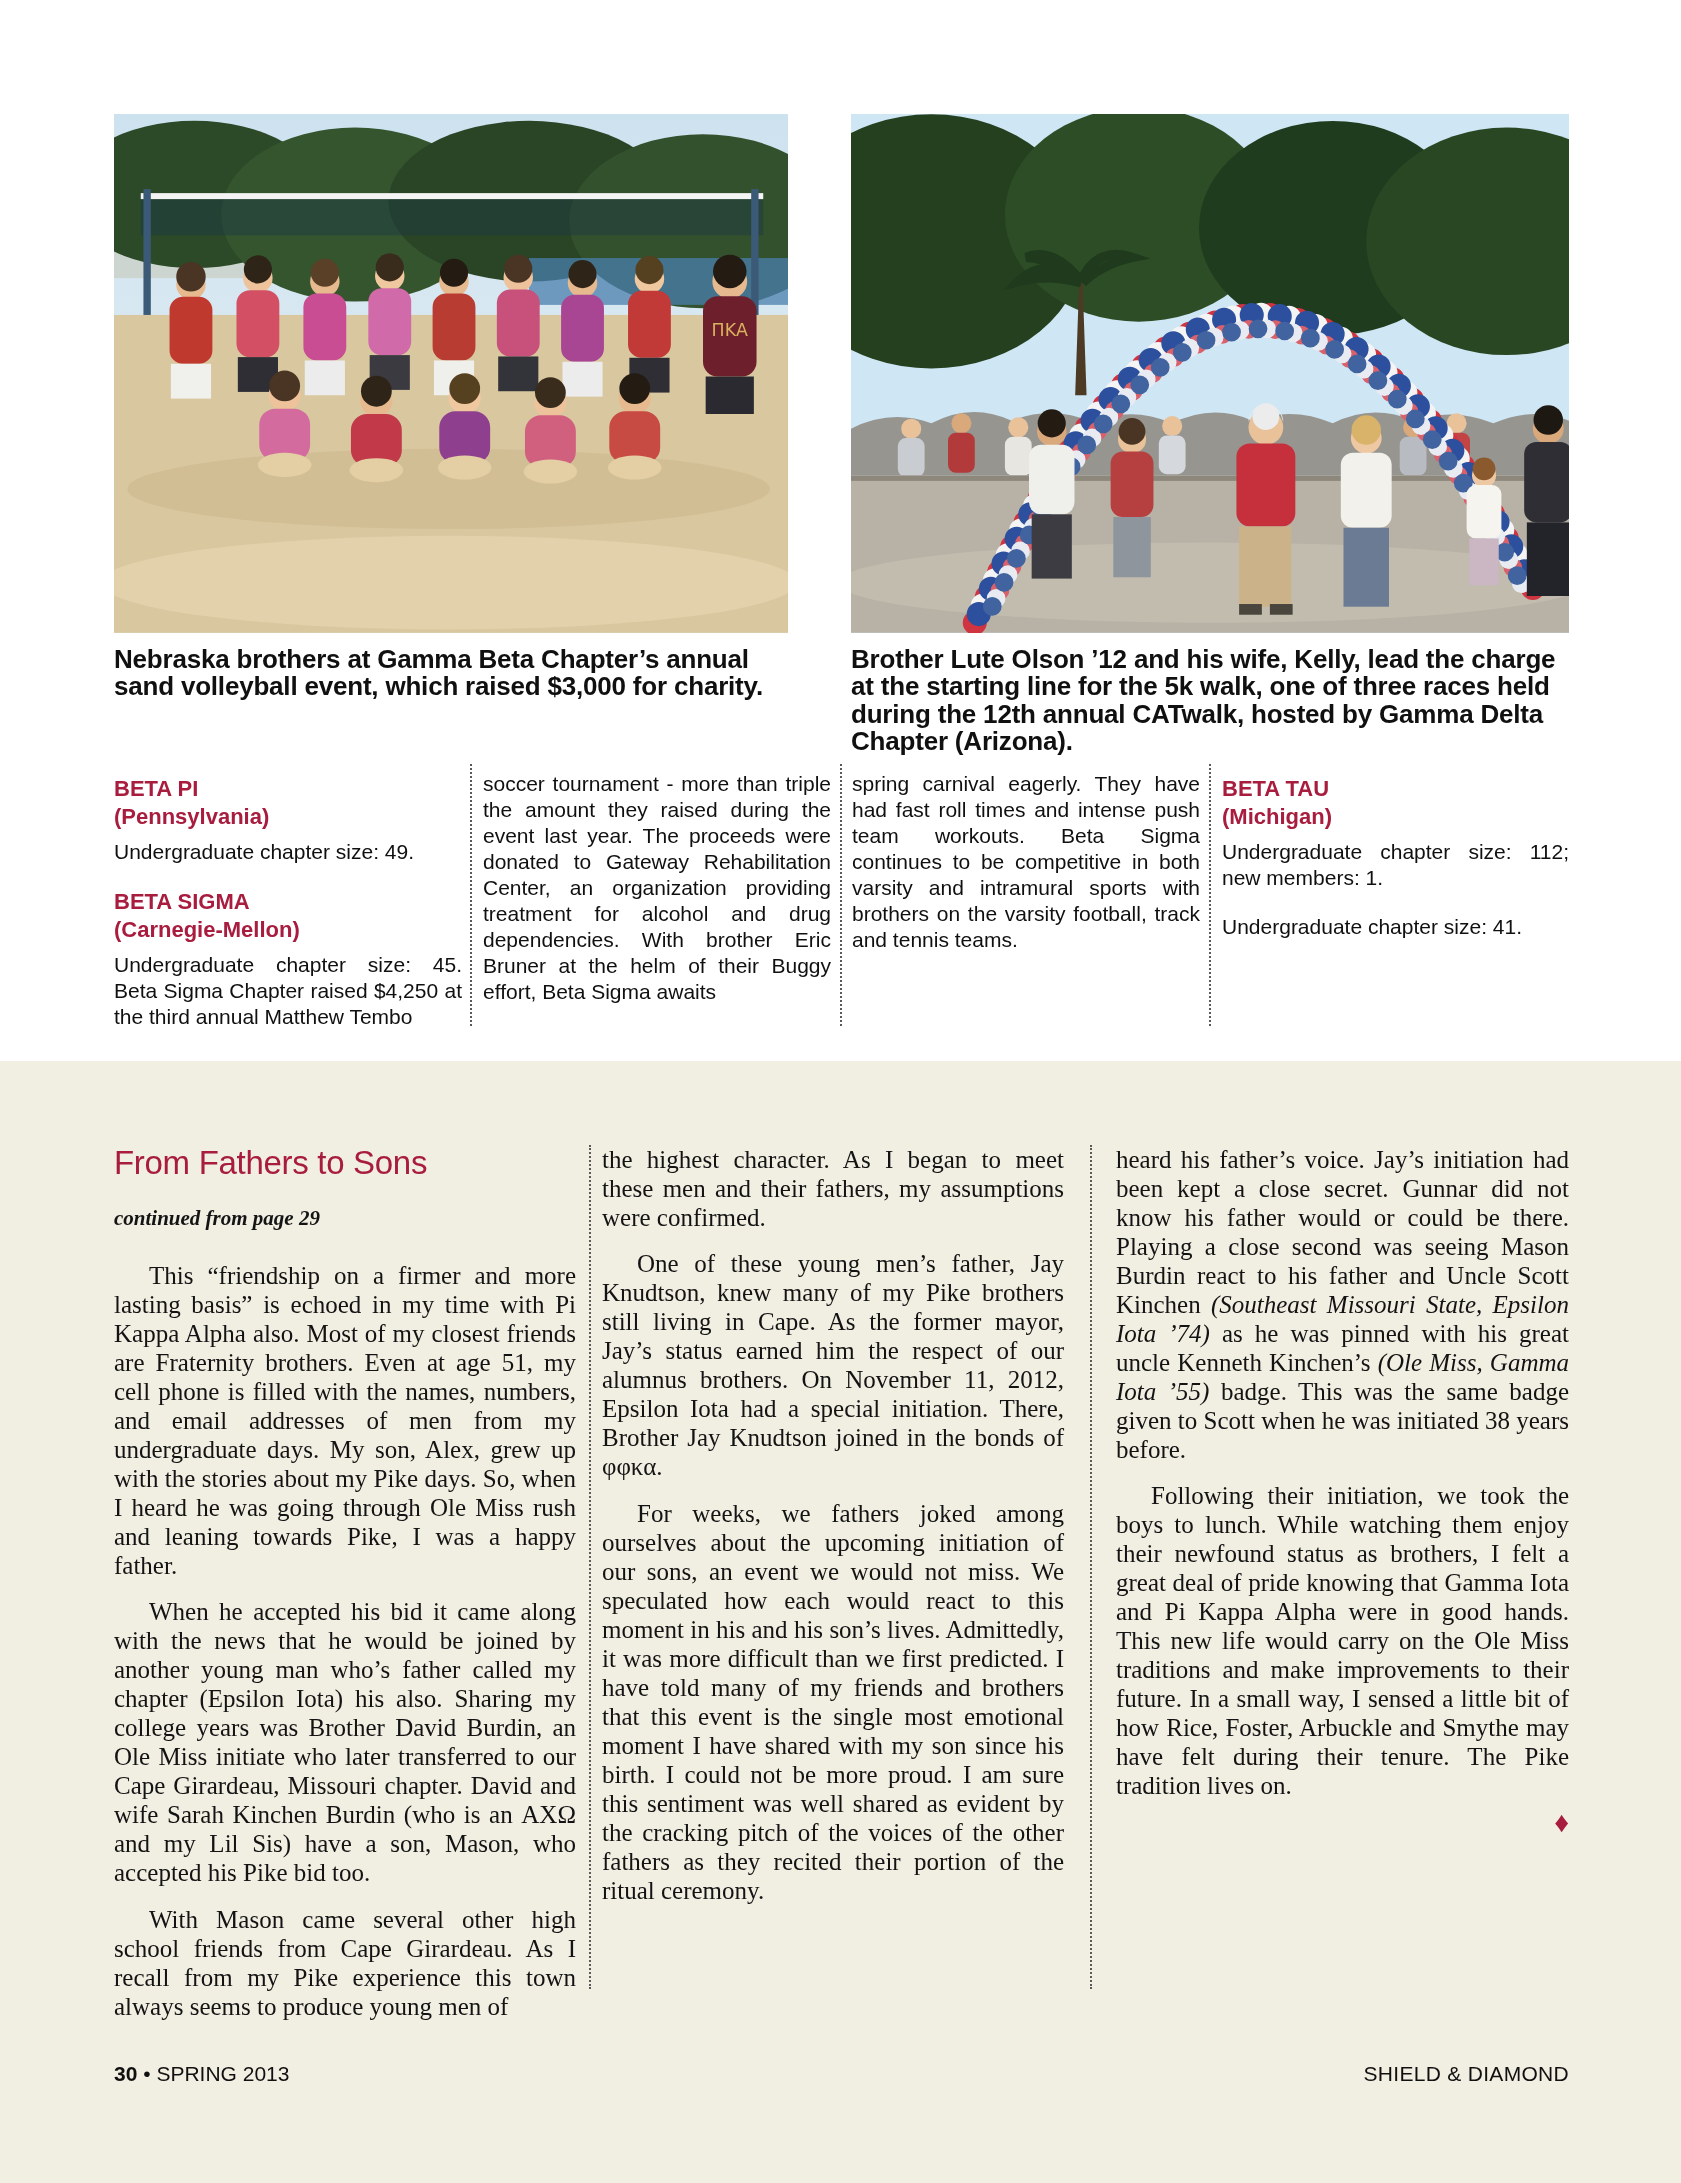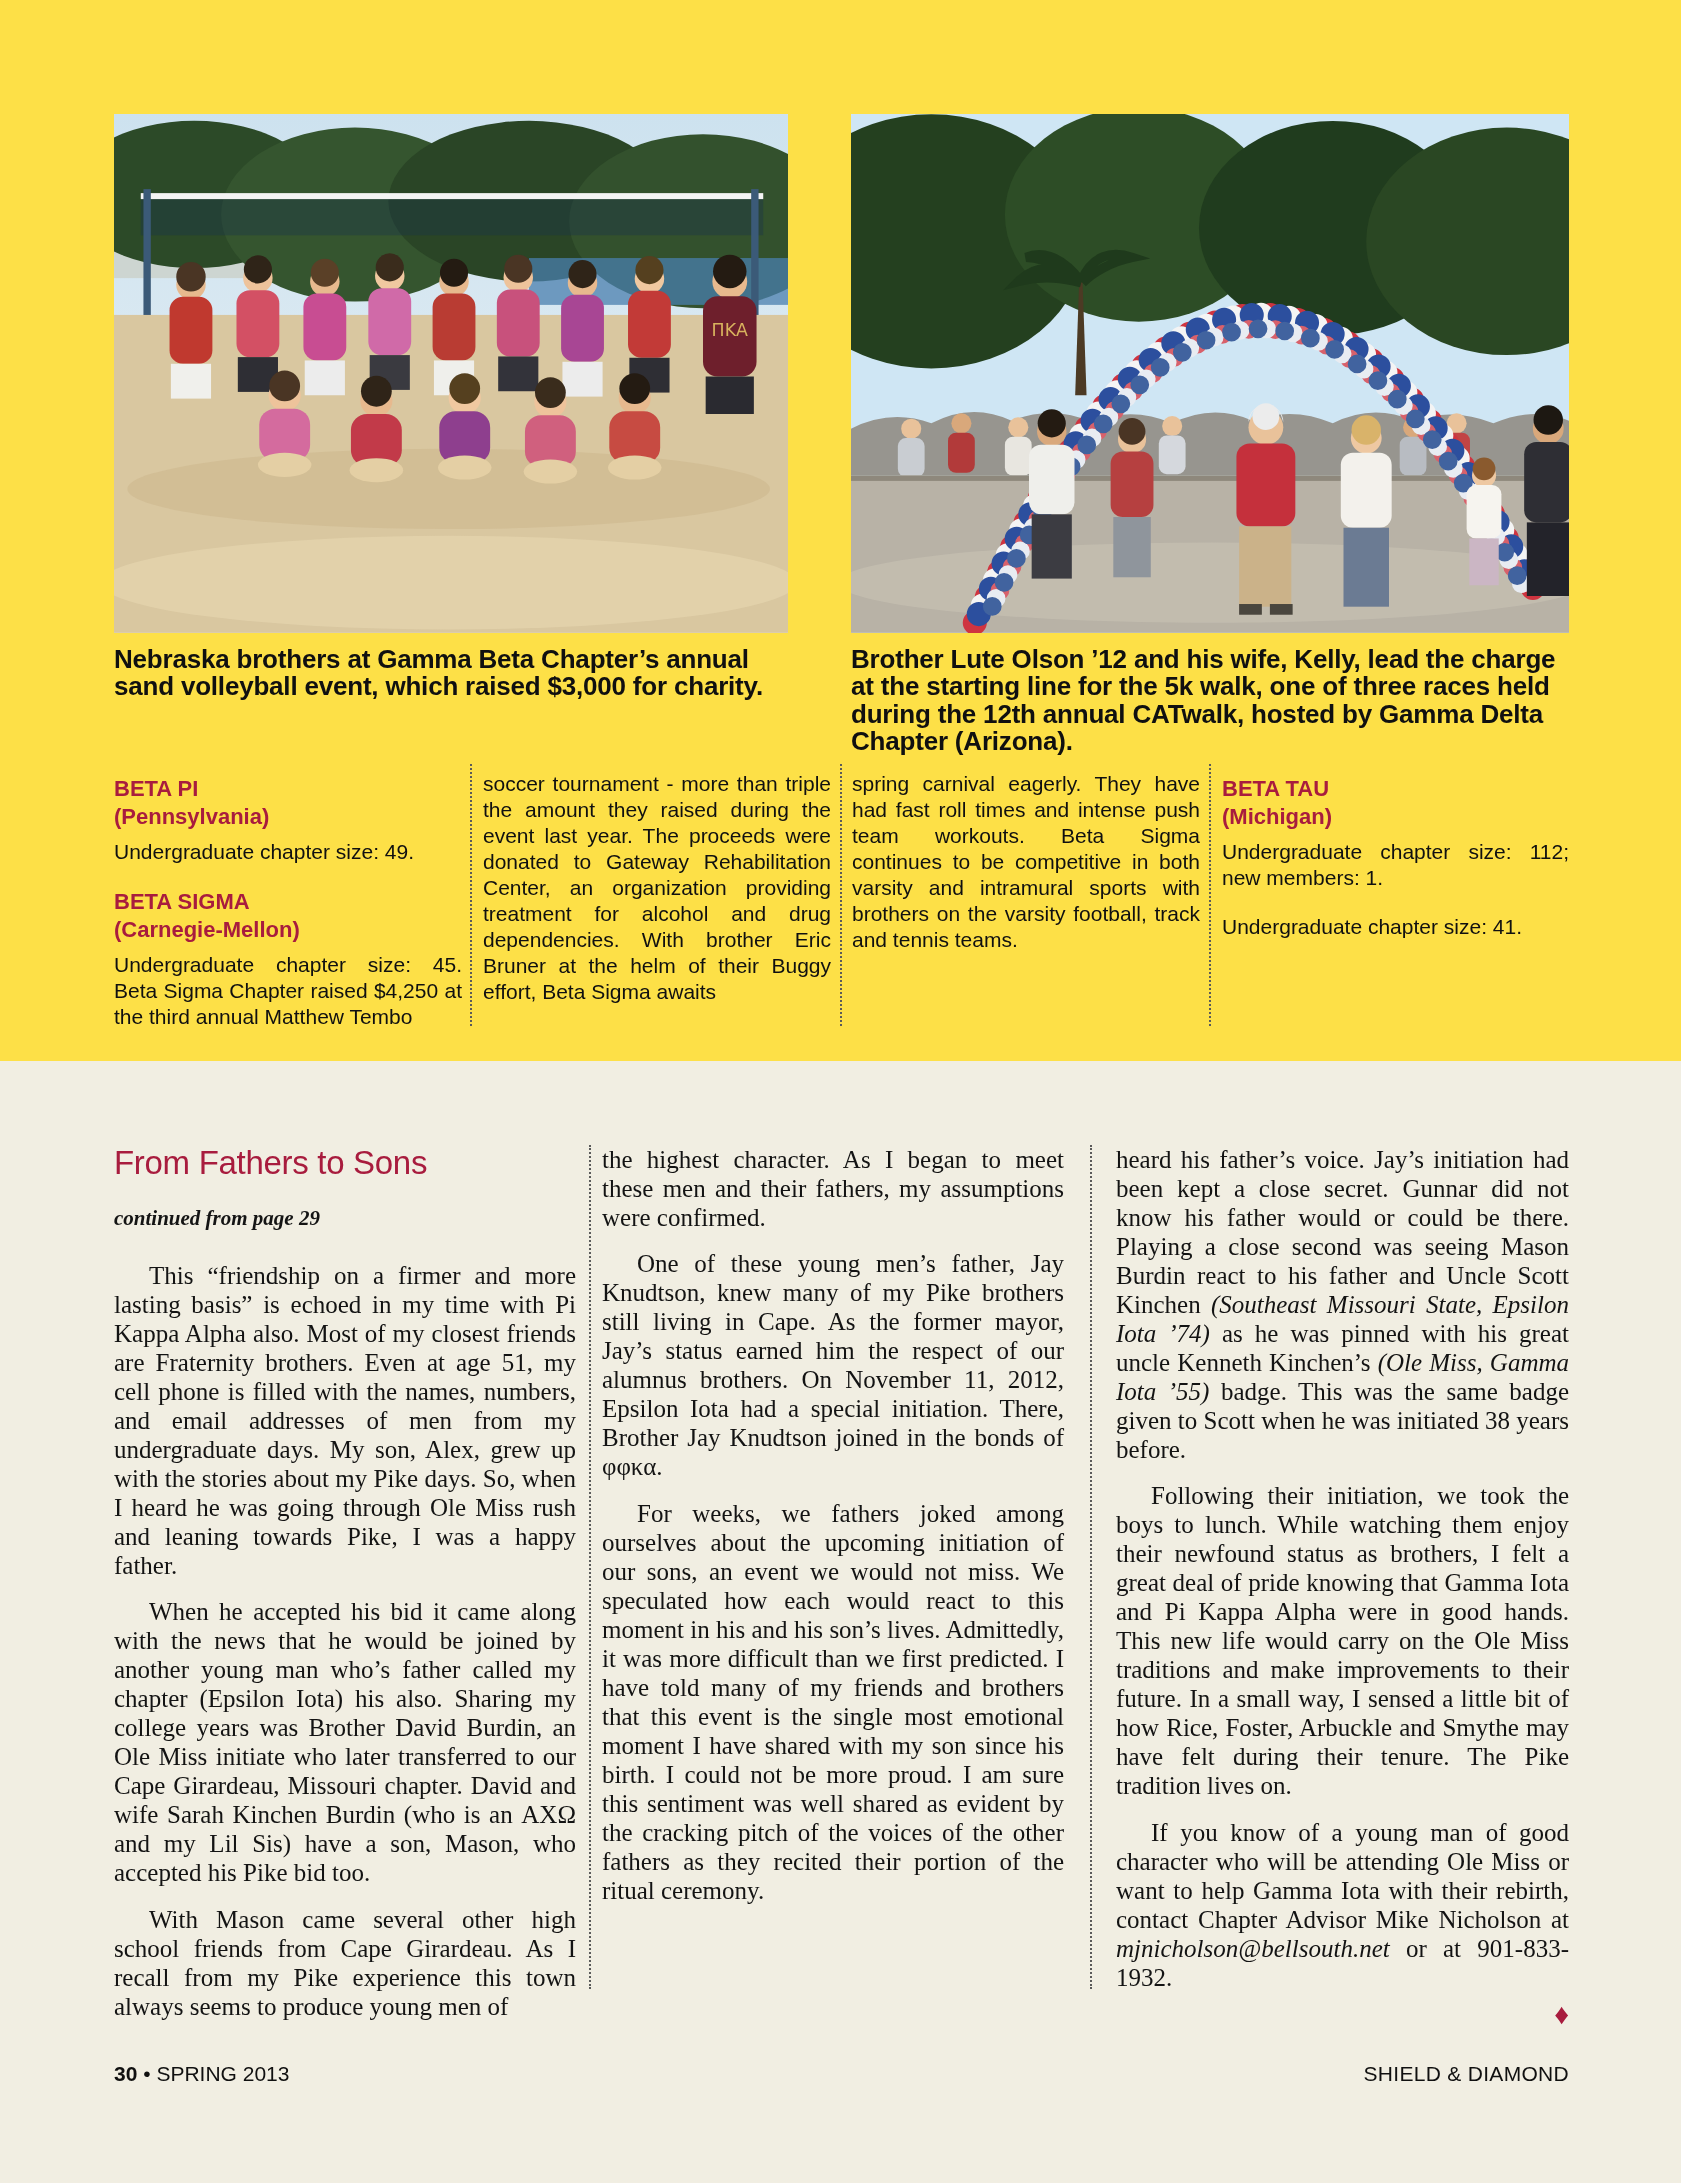--- a/index.html
+++ b/index.html
@@ -1,16 +1,16 @@
 <!DOCTYPE html>
 <html style="font-size:10.7px"><head>
 <meta charset="utf-8">
 <style>
   html,body{margin:0;padding:0;background:#888;}
-  .page{position:relative;width:1681px;height:2183px;background:#fde047;overflow:hidden;
+  .page{position:relative;width:1681px;height:2183px;background:#ffffff;overflow:hidden;
         font-family:"Liberation Sans",sans-serif;color:#151515;}
   
   .photo{position:absolute;top:114px;overflow:hidden;background:#cfe3ef;}
   .photo svg{display:block;}
   #photo-left{left:114px;width:674px;height:519px;}
   #photo-right{left:851px;width:718px;height:519px;}
   
   .caption{position:absolute;top:646px;font-weight:700;font-size:26px;line-height:27.4px;
            letter-spacing:-0.2px;color:#101010;}
   #caption-left{left:114px;width:674px;}
@@ -298,21 +298,20 @@
   <div class="art-col" id="art-col2">
     <p class="noind">the highest character. As I began to meet these men and their fathers, my assumptions were confirmed.</p>
     <p>One of these young men’s father, Jay Knudtson, knew many of my Pike brothers still living in Cape. As the former mayor, Jay’s status earned him the respect of our alumnus brothers. On November 11, 2012, Epsilon Iota had a special initiation. There, Brother Jay Knudtson joined in the bonds of φφκα.</p>
     <p>For weeks, we fathers joked among ourselves about the upcoming initiation of our sons, an event we would not miss. We speculated how each would react to this moment in his and his son’s lives. Admittedly, it was more difficult than we first predicted. I have told many of my friends and brothers that this event is the single most emotional moment I have shared with my son since his birth. I could not be more proud. I am sure this sentiment was well shared as evident by the cracking pitch of the voices of the other fathers as they recited their portion of the ritual ceremony.</p>
   </div>
   <div class="vdots art-div" id="art-div2"></div>
 
   <div class="art-col" id="art-col3">
     <p class="noind"><span>heard his father’s voice. Jay’s initiation had been kept a close secret. Gunnar did not know his father would or could be there. Playing a close second was seeing Mason Burdin react to his father and Uncle Scott Kinchen </span><span class="it">(Southeast Missouri State, Epsilon Iota ’74)</span><span> as he was pinned with his great uncle Kenneth Kinchen’s </span><span class="it">(Ole Miss, Gamma Iota ’55)</span><span> badge. This was the same badge given to Scott when he was initiated 38 years before.</span></p>
     <p>Following their initiation, we took the boys to lunch. While watching them enjoy their newfound status as brothers, I felt a great deal of pride knowing that Gamma Iota and Pi Kappa Alpha were in good hands. This new life would carry on the Ole Miss traditions and make improvements to their future. In a small way, I sensed a little bit of how Rice, Foster, Arbuckle and Smythe may have felt during their tenure. The Pike tradition lives on.</p>
-    <p><span>If you know of a young man of good character who will be attending Ole Miss or want to help Gamma Iota with their rebirth, contact Chapter Advisor Mike Nicholson at </span><span class="it">mjnicholson@bellsouth.net</span><span> or at 901-833-1932.</span></p>
     <div class="endmark-row"><span class="endmark">♦</span></div>
   </div>
 
   <div class="footer">
     <div><span class="pgno">30</span><span> • SPRING 2013</span></div>
     <div class="mag">SHIELD &amp; DIAMOND</div>
   </div>
 
 </div>
 

